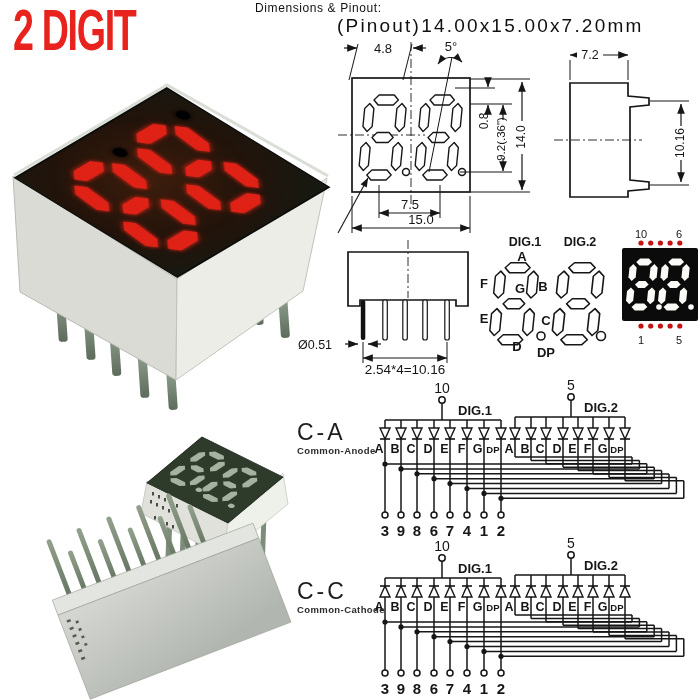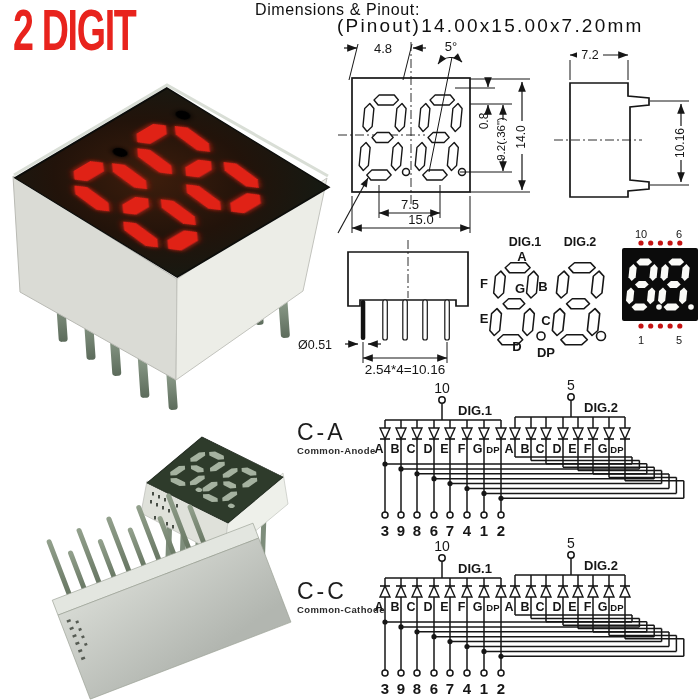--- a/index.html
+++ b/index.html
@@ -2,21 +2,21 @@
 <html><head>
 <meta charset="utf-8">
 <style>
   html,body{margin:0;padding:0;background:#ffffff;}
   #stage{position:relative;width:700px;height:700px;background:#ffffff;overflow:hidden;
          font-family:"Liberation Sans","DejaVu Sans",sans-serif;}
   #stage svg{position:absolute;display:block;}
   svg text{font-family:"Liberation Sans","DejaVu Sans",sans-serif;fill:#161616;}
   .badge{position:absolute;left:13px;top:2px;font-size:57px;font-weight:700;letter-spacing:-2px;
          transform:scaleX(0.66);transform-origin:left top;color:#e8231d;line-height:1.0;}
-  .t1{position:absolute;left:255px;top:1px;font-size:16px;letter-spacing:0.6px;color:#101010;}
+  .t1{position:absolute;left:255px;top:1px;font-size:12px;letter-spacing:0.6px;color:#101010;}
   .t2{position:absolute;left:337px;top:15px;font-size:19px;letter-spacing:2.2px;color:#101010;}
   .schem-label{position:absolute;color:#1c1c1c;}
   .schem-label .code{font-size:23px;letter-spacing:3px;font-weight:400;line-height:1.0;}
   .schem-label .name{font-size:9.5px;font-weight:700;letter-spacing:0.4px;color:#2a2a2a;margin-top:1px;}
 </style>
 </head>
 <body>
 
 <div id="stage">
 

